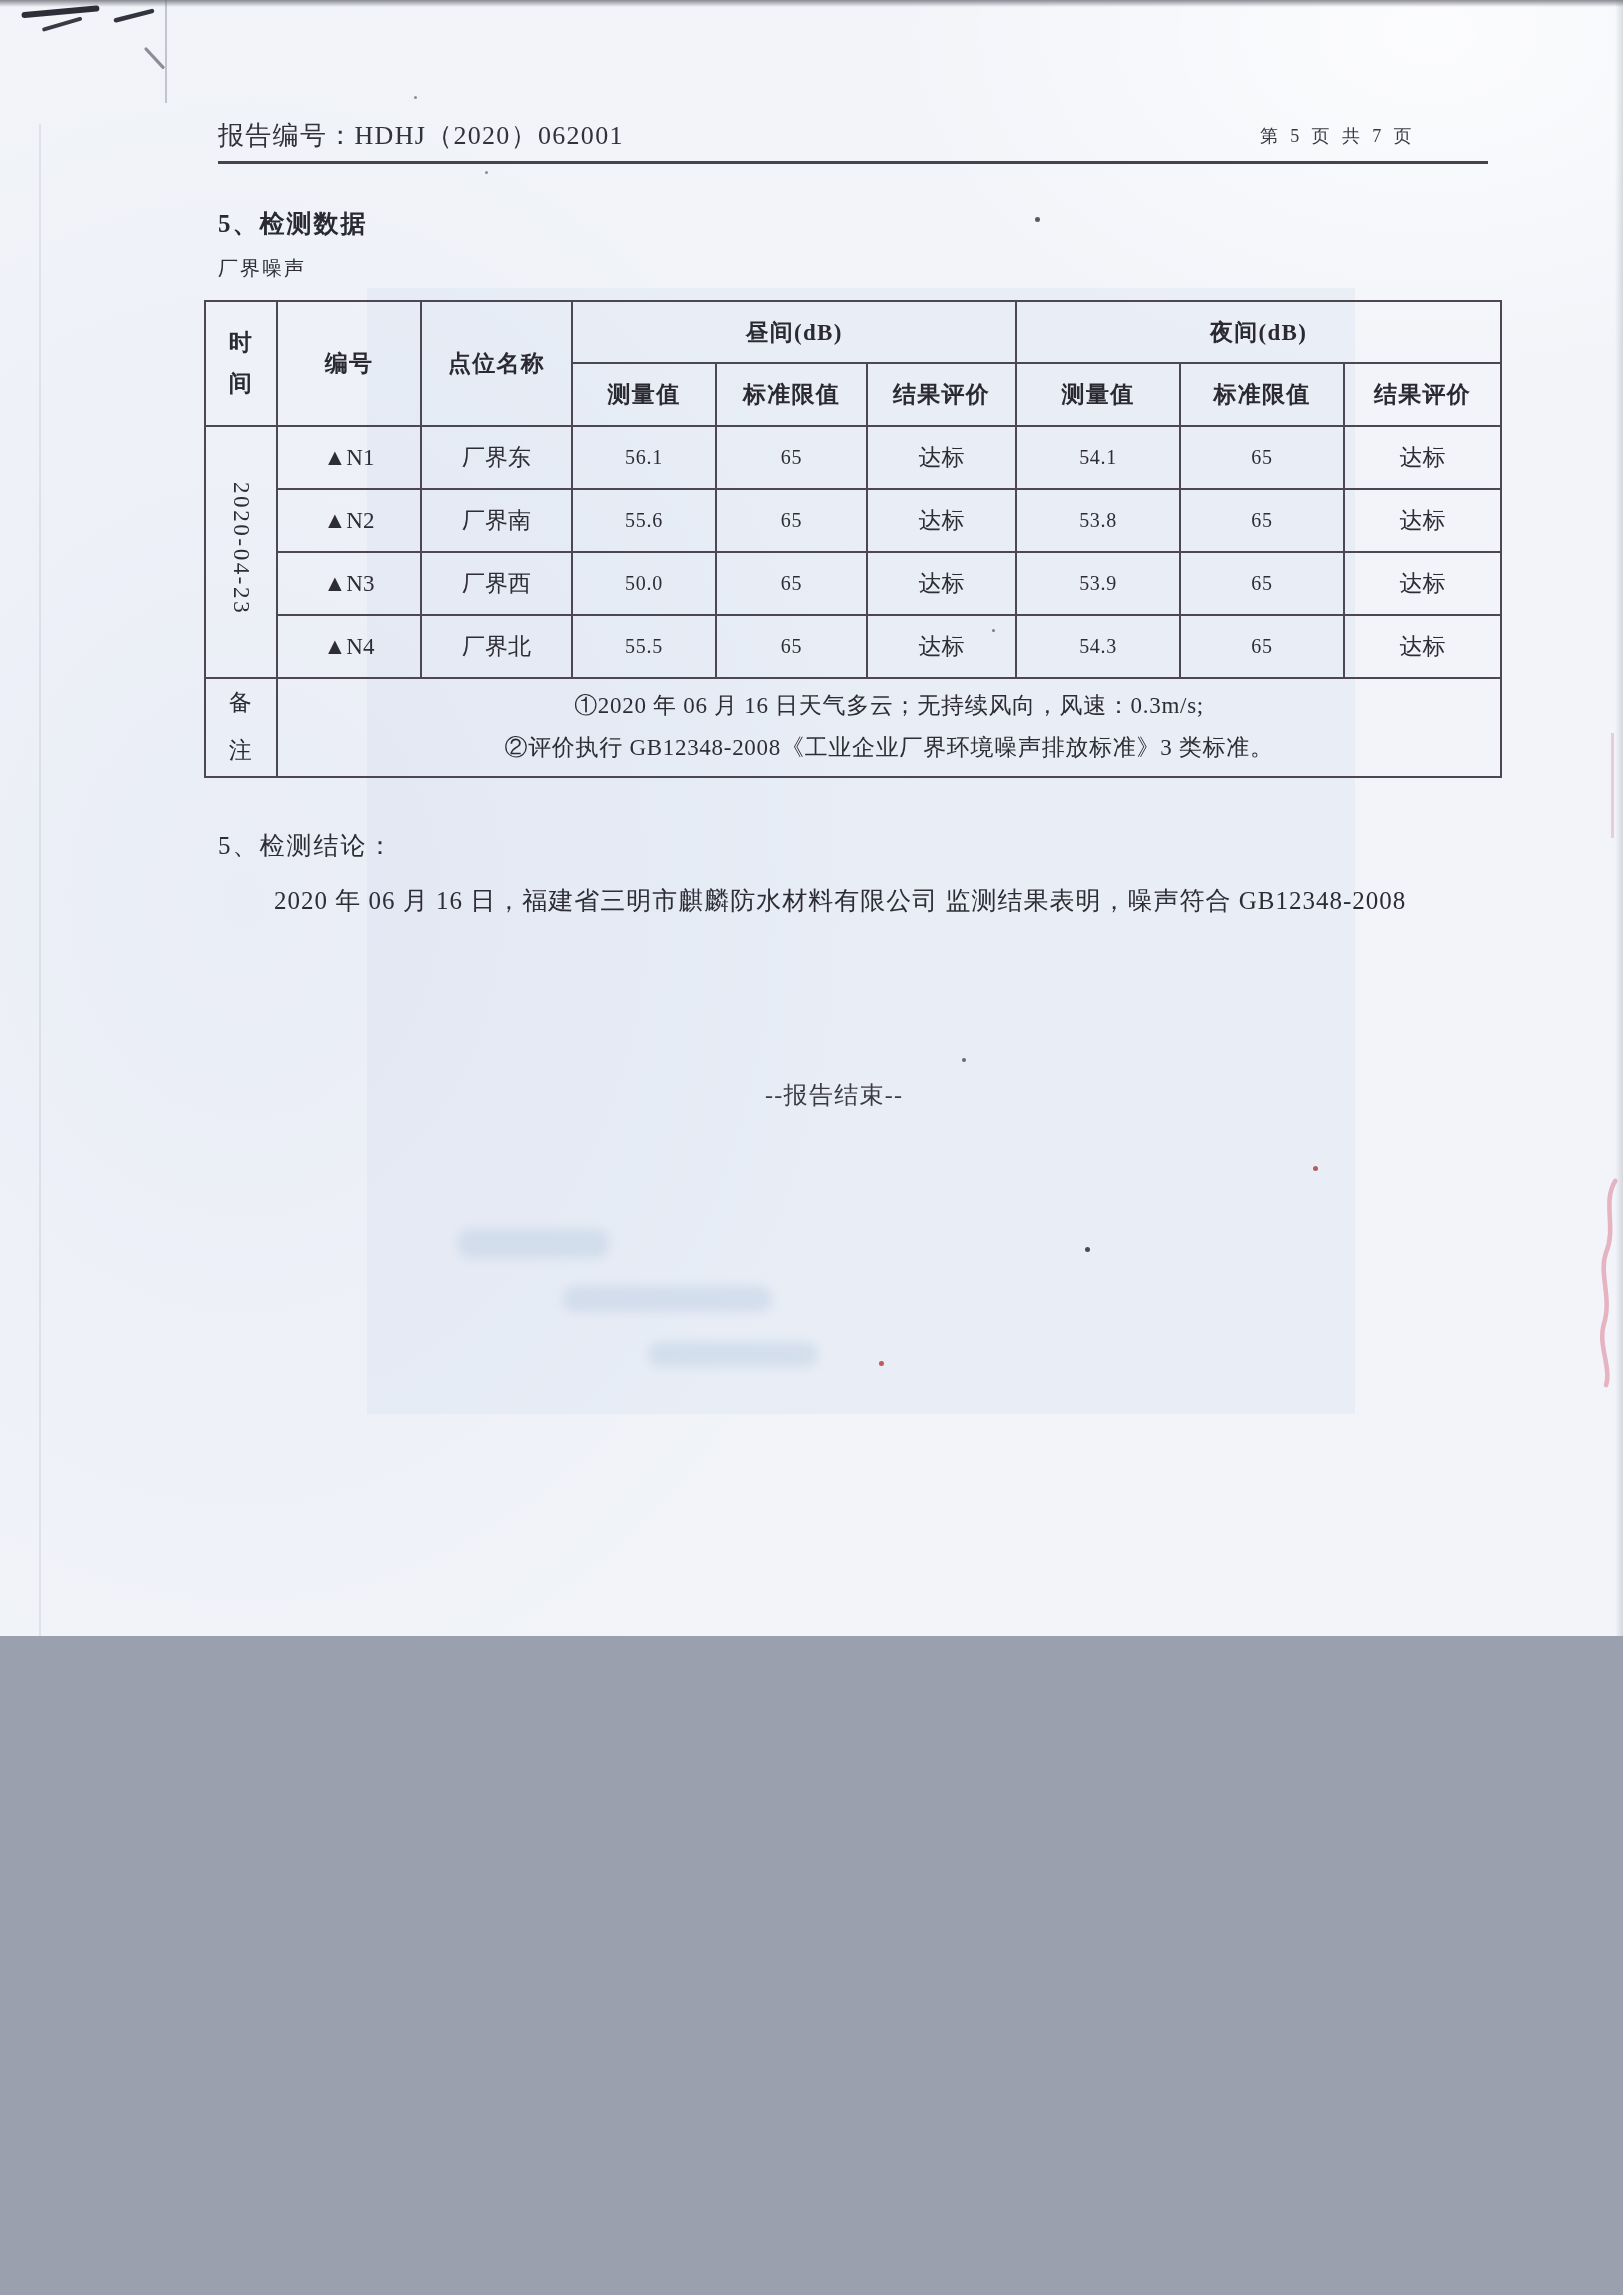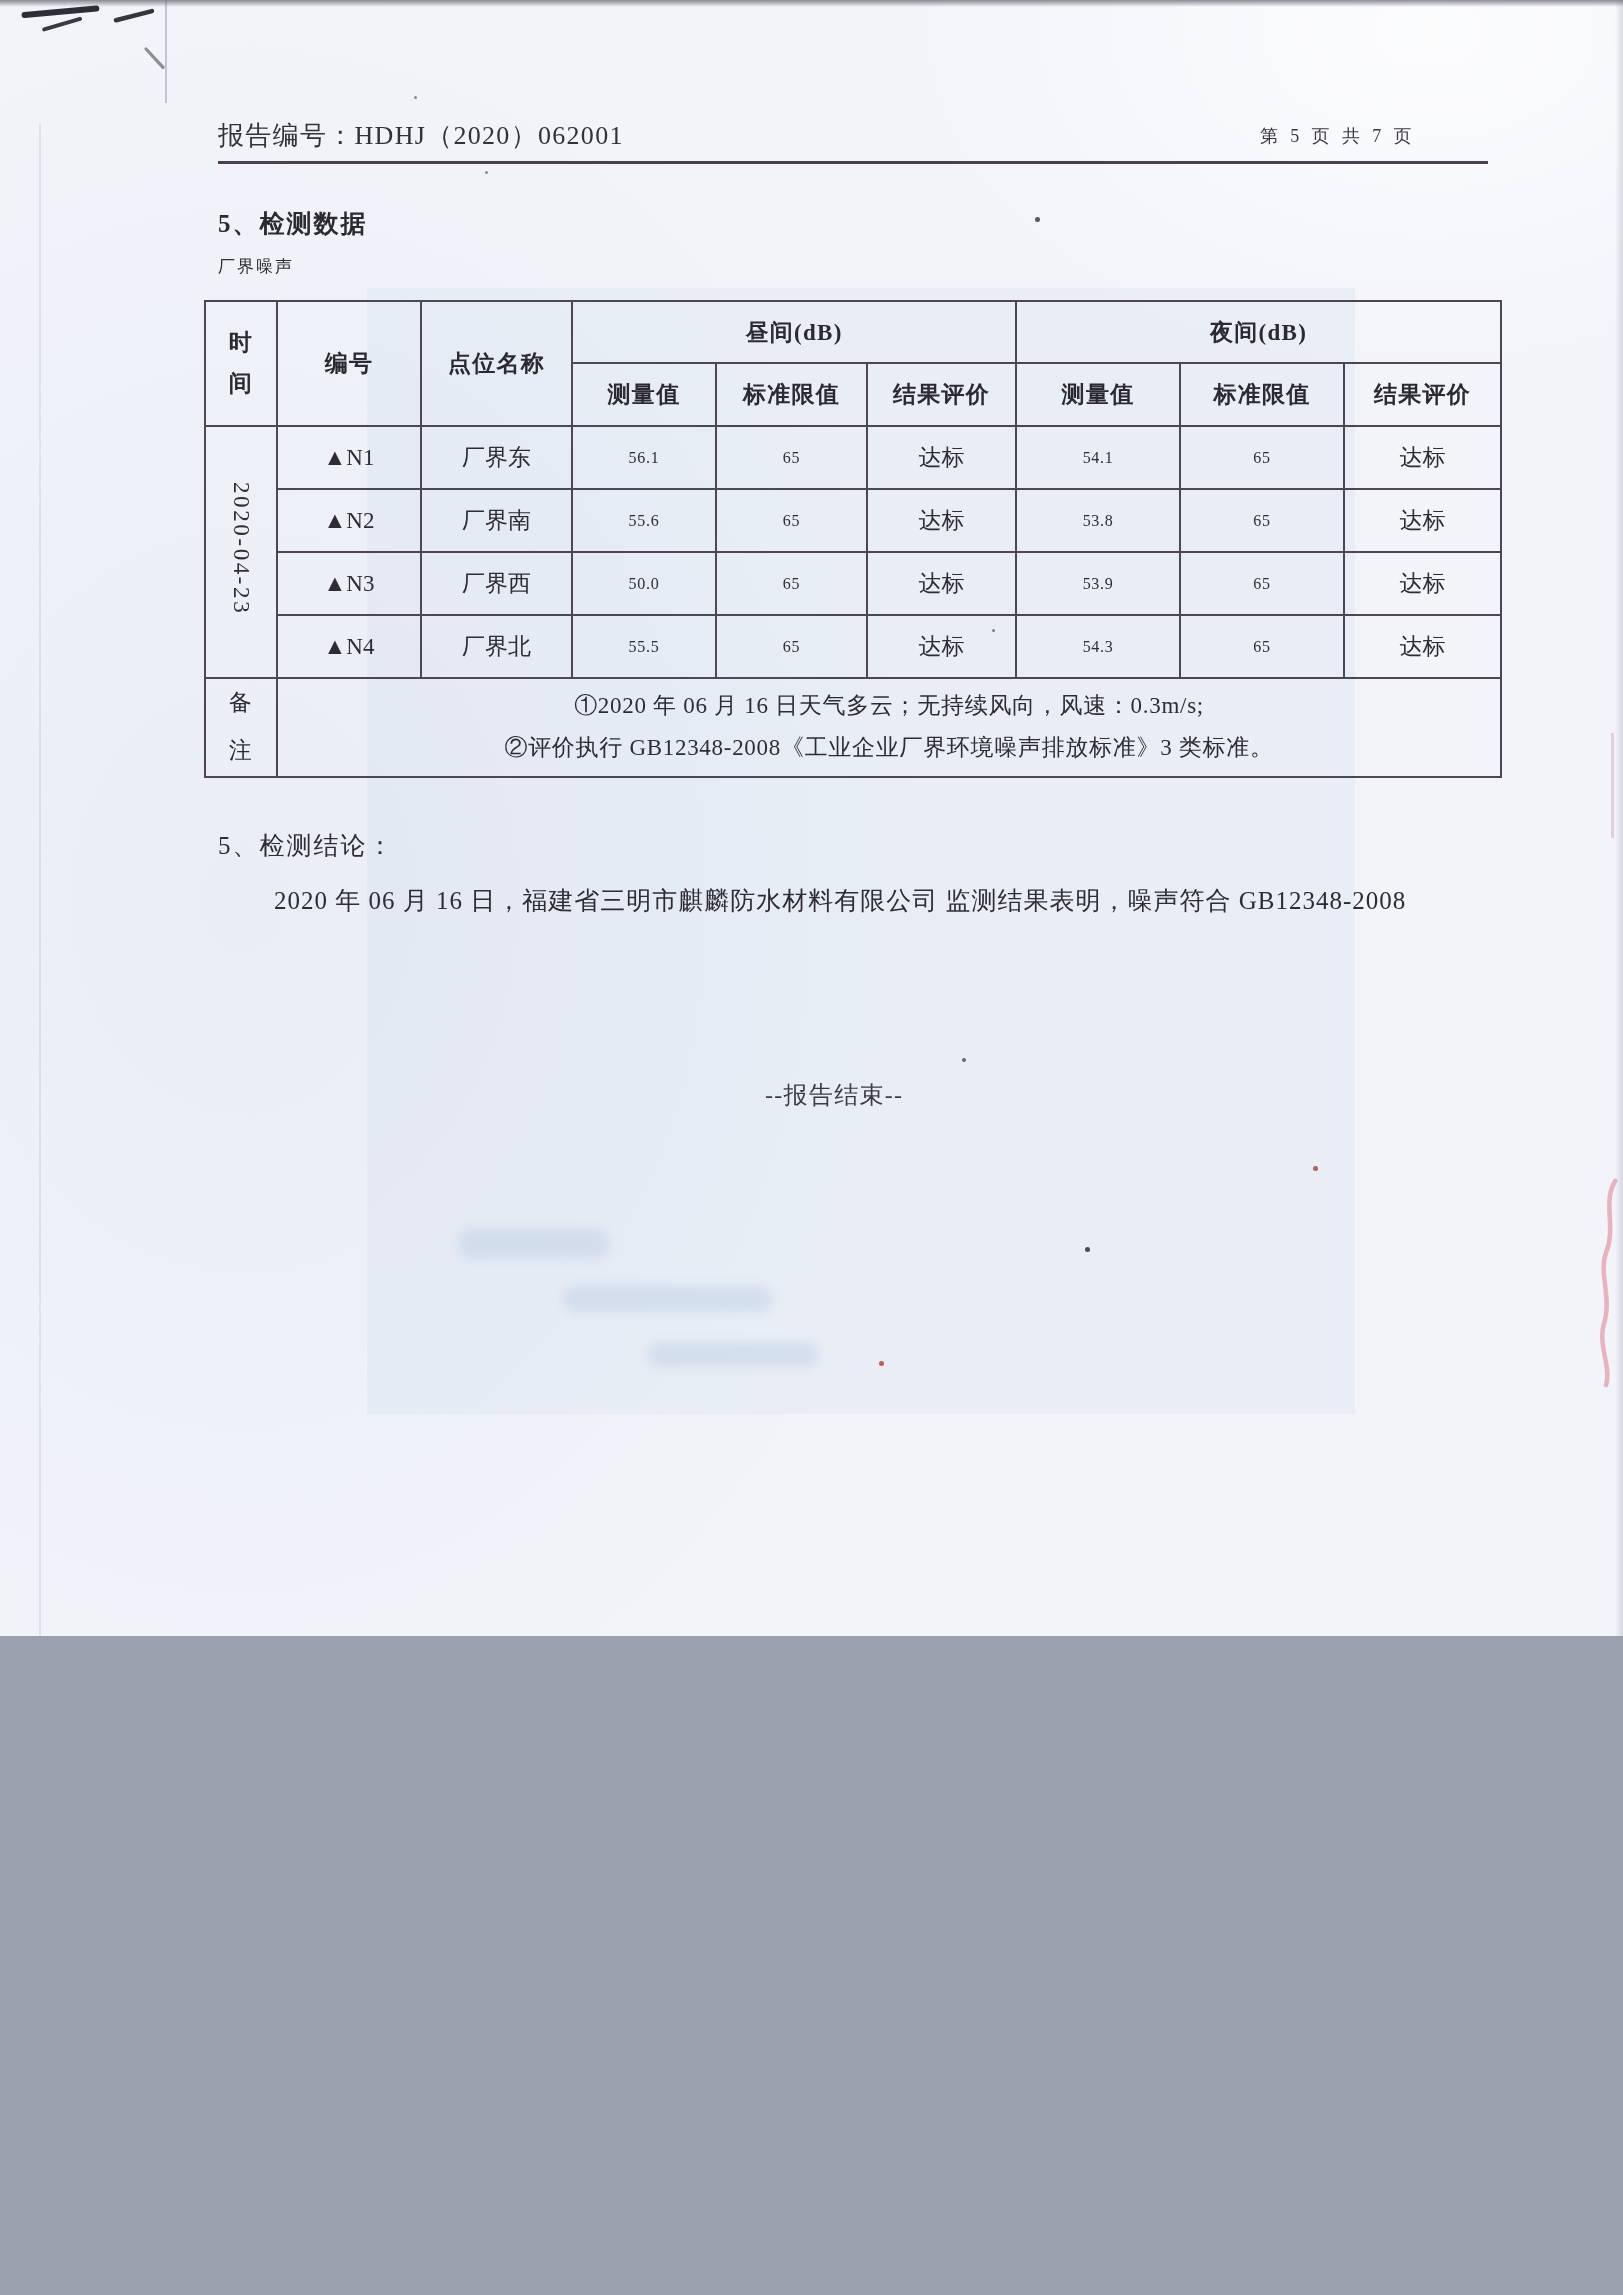--- a/index.html
+++ b/index.html
@@ -30,32 +30,32 @@
   .smudge{background:rgba(160,185,215,0.28);filter:blur(4.6px);border-radius:13px;}
   .speck{border-radius:50%;}
 
   
   .report-no{left:218px;top:118px;font-size:26px;letter-spacing:1.3px;color:#33323c;}
   .page-info{left:1260px;top:124px;font-size:18px;letter-spacing:3.9px;color:#3a3842;}
   .header-rule{left:218px;top:161px;width:1270px;height:2.6px;background:#49424d;}
 
   
   .sec-title{left:218px;top:207px;font-size:25px;font-weight:bold;letter-spacing:2px;color:#2b2a33;}
-  .sec-caption{left:218px;top:255px;font-size:17px;letter-spacing:2px;color:#2e2d36;}
+  .sec-caption{left:218px;top:255px;font-size:20px;letter-spacing:2px;color:#2e2d36;}
 
   
   .tbl-wrap{left:204px;top:300px;}
   table.noise{border-collapse:collapse;table-layout:fixed;width:1295px;font-size:23px;color:#2e2d35;}
   table.noise td{border:2px solid #4c4752;text-align:center;vertical-align:middle;padding:0;}
   td.hd{font-weight:bold;letter-spacing:1.3px;color:#2b2a33;}
   tr.r1{height:62px;} tr.r2{height:63px;} tr.rd{height:63px;} tr.rr{height:89px;}
   .stack2{display:inline-block;width:29px;word-break:break-all;line-height:1.75;text-align:center;}
   .stack2b{display:inline-block;width:26px;word-break:break-all;line-height:2.1;text-align:center;font-weight:normal;}
   .vtext{writing-mode:vertical-rl;letter-spacing:2.6px;font-size:23px;white-space:nowrap;}
-  td.num{font-size:16px;letter-spacing:0.7px;}
+  td.num{font-size:20px;letter-spacing:0.7px;}
   td.remark-cell{text-align:left;padding:7.9px 6.5px 7.9px 14.4px;line-height:1.85;font-size:23px;letter-spacing:0.7px;}
 
   
   .concl-title{left:218px;top:829px;font-size:25px;letter-spacing:2px;color:#2e2d36;}
   .concl-l1{left:274px;top:884px;font-size:25px;letter-spacing:1px;color:#2e2d36;}
   .concl-l2{left:218px;top:950px;font-size:25px;letter-spacing:1px;color:#2e2d36;}
   .report-end{left:765px;top:1079px;font-size:24px;letter-spacing:1.3px;color:#3c3a44;}
 
   
   .sig-label{font-size:27px;letter-spacing:2px;color:#2f2e37;}

